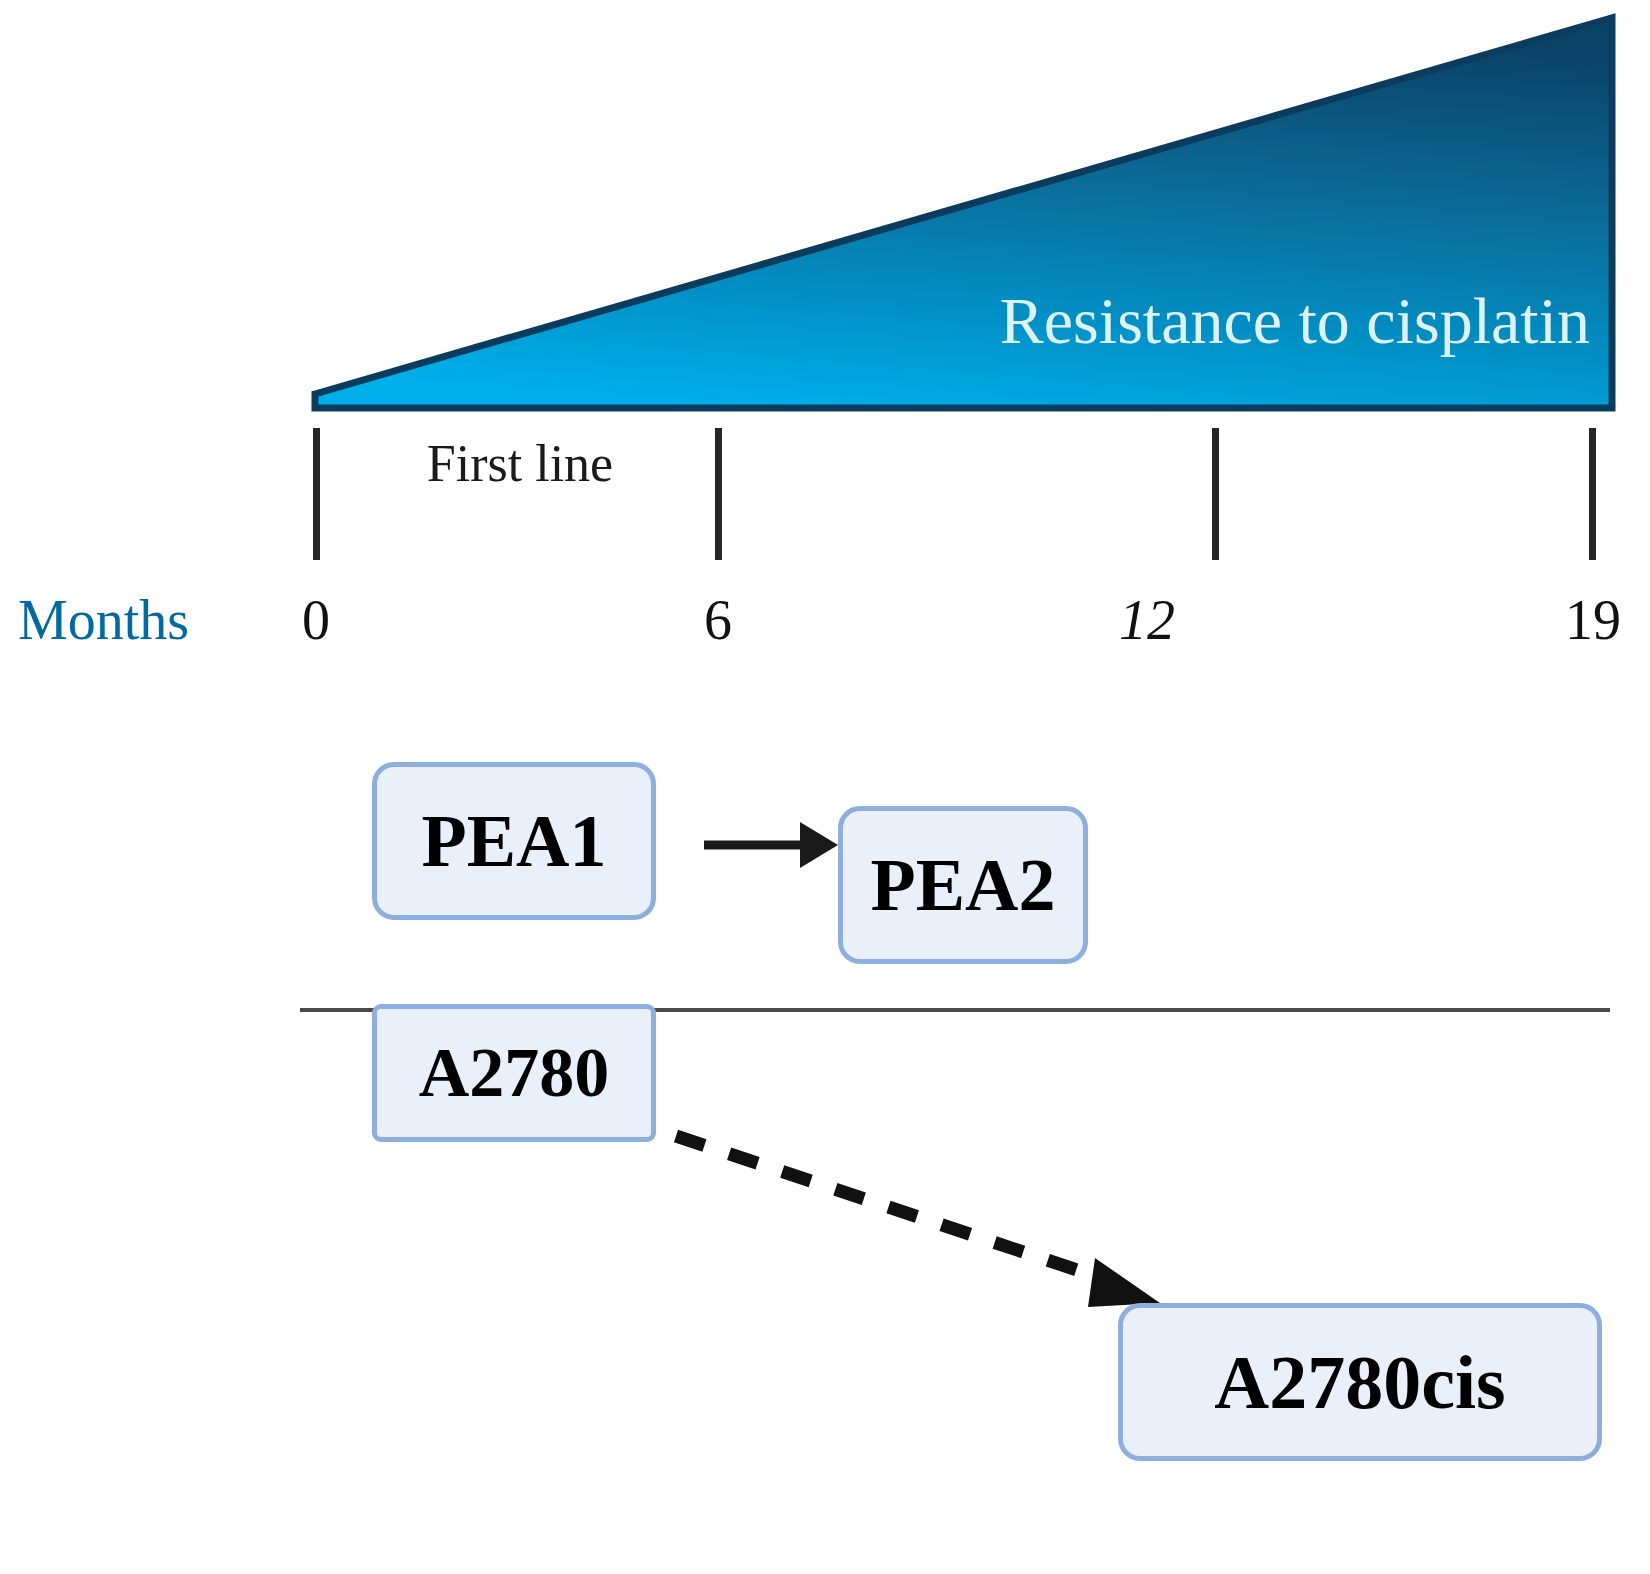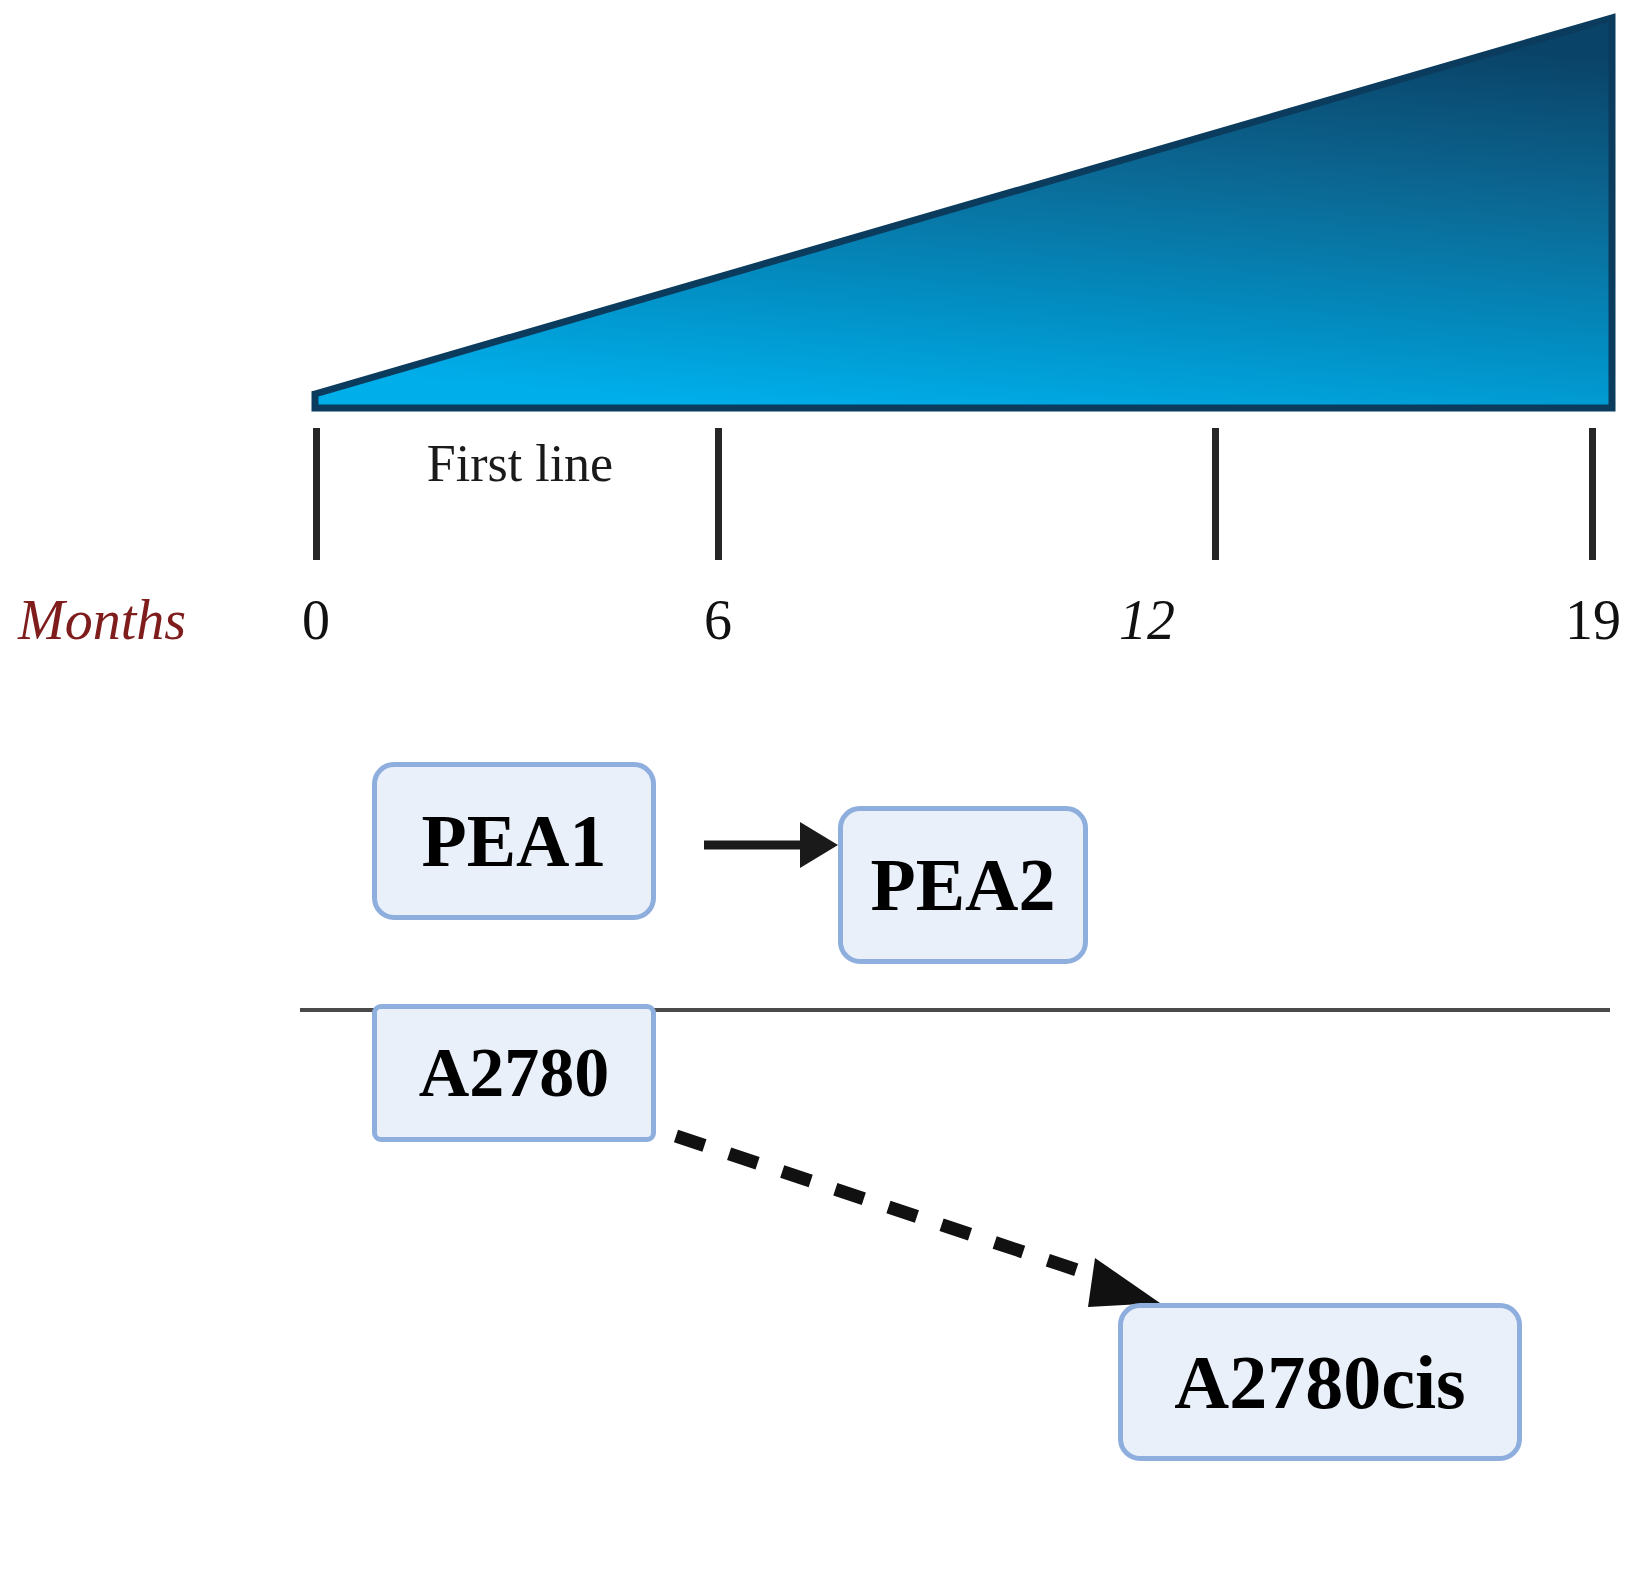--- a/index.html
+++ b/index.html
@@ -54,24 +54,23 @@
     font-size: 52px;
     line-height: 1.22;
     color: #1a1a1a;
     font-family: "Liberation Serif", "DejaVu Serif", serif;
   }
   #months-label {
     position: absolute;
     left: 18px;
     top: 588px;
     font-size: 56px;
-    color: #7f1d1d;
+    color: #0369a1;
     font-family: "Liberation Serif", "DejaVu Serif", serif;
     white-space: nowrap;
-    font-style: italic;
   }
   .axis-value {
     position: absolute;
     top: 588px;
     font-size: 56px;
     color: #111111;
     font-family: "Liberation Serif", "DejaVu Serif", serif;
     text-align: center;
     white-space: nowrap;
   }
@@ -103,21 +102,21 @@
     margin-top: 44px;
   }
   #box-a2780 {
     left: 372px; top: 1004px;
     width: 284px; height: 138px;
     font-size: 70px;
     border-radius: 9px;
   }
   #box-a2780cis {
     left: 1118px; top: 1303px;
-    width: 404px; height: 158px;
+    width: 484px; height: 158px;
     font-size: 76px;
   }
 
   
   #connectors {
     position: absolute;
     left: 0; top: 0;
     width: 1650px;
     height: 1574px;
     pointer-events: none;
@@ -143,20 +142,21 @@
       <linearGradient id="wedgeGrad" x1="0.62" y1="0" x2="0.35" y2="1">
         <stop offset="0%" stop-color="#0a4368"></stop>
         <stop offset="38%" stop-color="#0b6a96"></stop>
         <stop offset="72%" stop-color="#028fc4"></stop>
         <stop offset="100%" stop-color="#00aeea"></stop>
       </linearGradient>
     </defs>
     <polygon points="315,394 1612,18 1612,408 315,408" fill="url(#wedgeGrad)" stroke="#0b3c5d" stroke-width="7" stroke-linejoin="miter"></polygon>
   </svg>
 
+  <div id="wedge-label">Resistance to cisplatin</div>
 
   <div class="tick" style="left:313px;"></div>
   <div class="tick" style="left:715px;"></div>
   <div class="tick" style="left:1212px;"></div>
   <div class="tick" style="left:1589px;"></div>
 
   <div id="first-line-therapy">
     <div>First line</div>
   </div>
 

